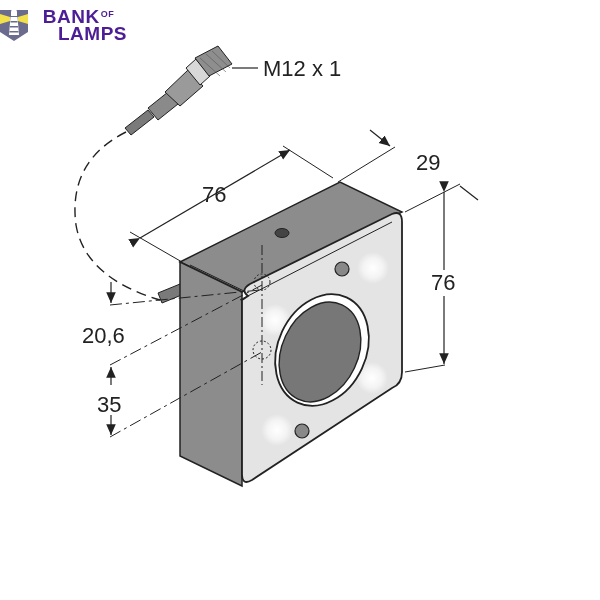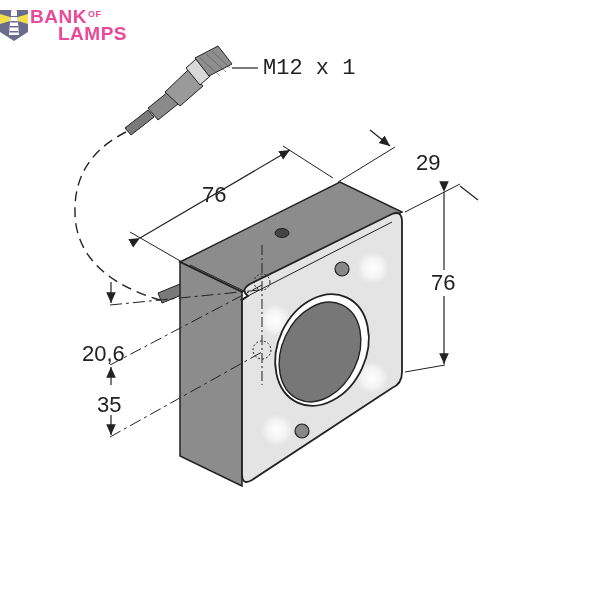--- a/index.html
+++ b/index.html
@@ -1,18 +1,18 @@
 <!DOCTYPE html>
 <html><head>
 <meta charset="utf-8">
 <style>
   html, body { margin: 0; padding: 0; background: #ffffff; }
   body { width: 600px; height: 600px; position: relative; overflow: hidden; font-family: "Liberation Sans", sans-serif; }
   .logo { position: absolute; left: 0; top: 2px; width: 110px; height: 42px; }
-  .logo-text { position: absolute; left: 30px; top: 4px; color: #ec4899; font-weight: bold; font-family: "Liberation Sans", sans-serif; line-height: 17px; }
+  .logo-text { position: absolute; left: 30px; top: 4px; color: #4c1d95; font-weight: bold; font-family: "Liberation Sans", sans-serif; line-height: 17px; text-align: center; }
   .logo-line1 { font-size: 19px; letter-spacing: 0.5px; }
   .logo-line1 .of { font-size: 9px; vertical-align: 6px; margin-left: 1px; }
   .logo-line2 { font-size: 19px; letter-spacing: 0.5px; margin-left: 28px; }
   svg.drawing { position: absolute; left: 0; top: 0; }
   .dim-label { position: absolute; font-family: "Liberation Sans", sans-serif; font-size: 22px; color: #222; background: transparent; }
 </style>
 </head>
 <body>
 
 <div class="logo">
@@ -97,18 +97,18 @@
   <line x1="460" y1="186" x2="478" y2="200" stroke="#222" stroke-width="1.2"></line>
 
   <line x1="110" y1="305" x2="260" y2="290" stroke="#222" stroke-width="1" stroke-dasharray="12,4,3,4"></line>
   <line x1="110" y1="365" x2="262" y2="285" stroke="#222" stroke-width="1" stroke-dasharray="12,4,3,4"></line>
   <line x1="110" y1="437" x2="262" y2="352" stroke="#222" stroke-width="1" stroke-dasharray="12,4,3,4"></line>
   <line x1="111" y1="282" x2="111" y2="303" stroke="#222" stroke-width="1.2" marker-end="url(#arr)"></line>
   <line x1="111" y1="385" x2="111" y2="367" stroke="#222" stroke-width="1.2" marker-end="url(#arr)"></line>
   <line x1="111" y1="415" x2="111" y2="435" stroke="#222" stroke-width="1.2" marker-end="url(#arr)"></line>
 </svg>
 
-<div class="dim-label" style="left:263px;top:56px;font-family:Liberation Mono, monospace;">M12 x 1</div>
+<div class="dim-label" style="left:263px;top:56px;">M12 x 1</div>
 <div class="dim-label" style="left:202px;top:182px;">76</div>
 <div class="dim-label" style="left:416px;top:150px;">29</div>
 <div class="dim-label" style="left:431px;top:270px;background:#fff;">76</div>
-<div class="dim-label" style="left:82px;top:341px;">20,6</div>
+<div class="dim-label" style="left:82px;top:323px;">20,6</div>
 <div class="dim-label" style="left:97px;top:392px;">35</div>
 
 </body></html>

